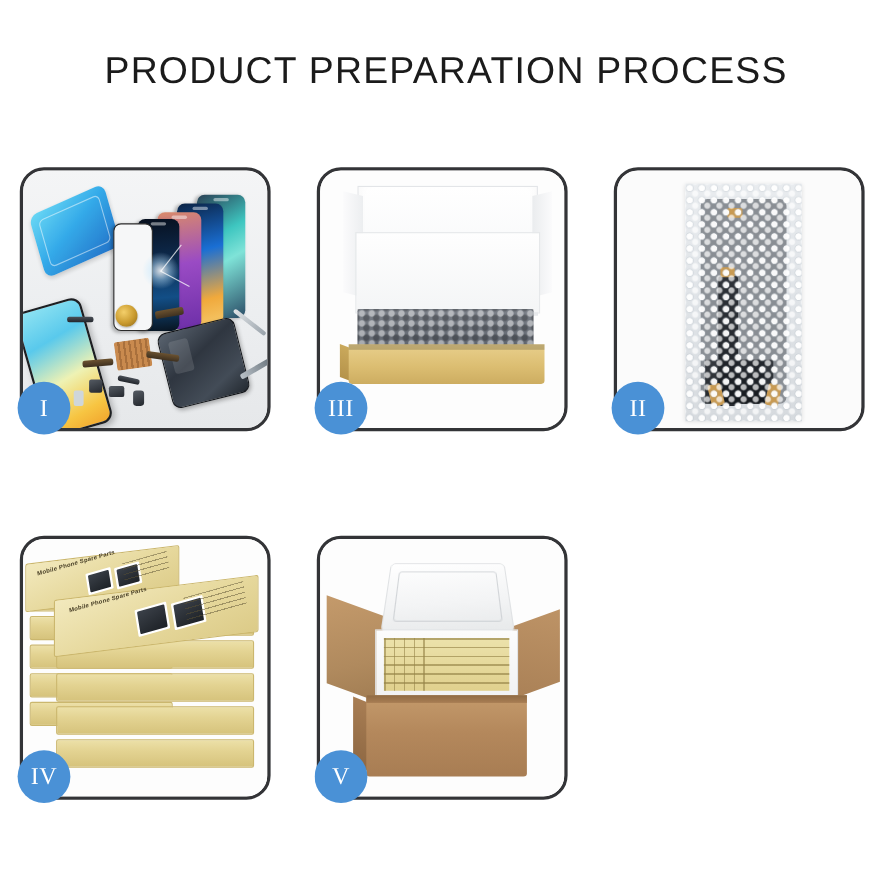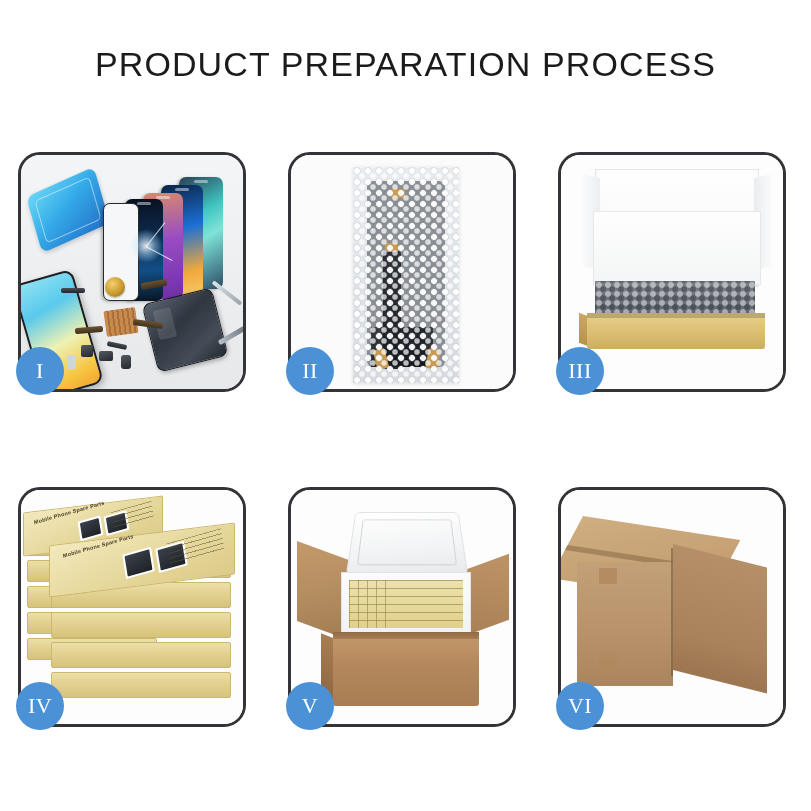--- a/index.html
+++ b/index.html
@@ -488,47 +488,47 @@
           <div class="tiny t4"></div>
           <div class="tweezer"></div>
           <div class="screwdriver"></div>
         </div>
       </div>
       <div class="step-badge">I</div>
     </div>
 
     <div class="panel">
       <div class="panel-photo">
+        <div class="scene-openbox">
+          <div class="ob-lid"></div>
+          <div class="ob-foam"></div>
+          <div class="ob-bubble"></div>
+          <div class="ob-tray-side"></div>
+          <div class="ob-tray"></div>
+        </div>
+      </div>
+      <div class="step-badge">III</div>
+    </div>
+
+    <div class="panel">
+      <div class="panel-photo">
         <div class="scene-bubble">
           <div class="bubble-bag">
             <div class="bag-screen"></div>
             <div class="bag-flexstrip"></div>
             <div class="bag-foot l"></div>
             <div class="bag-foot r"></div>
             <div class="gold-tab g1"></div>
             <div class="gold-tab g2"></div>
             <div class="gold-tab g3"></div>
             <div class="gold-tab g4"></div>
           </div>
         </div>
       </div>
       <div class="step-badge">II</div>
-    </div>
-
-    <div class="panel">
-      <div class="panel-photo">
-        <div class="scene-openbox">
-          <div class="ob-lid"></div>
-          <div class="ob-foam"></div>
-          <div class="ob-bubble"></div>
-          <div class="ob-tray-side"></div>
-          <div class="ob-tray"></div>
-        </div>
-      </div>
-      <div class="step-badge">III</div>
     </div>
 
     <div class="panel">
       <div class="panel-photo">
         <div class="scene-stack">
           <div class="sb L5"></div>
             <div class="sb L4"></div>
           <div class="sb L3"></div>
             <div class="sb L2"></div>
             <div class="sb L1"></div>
@@ -578,28 +578,15 @@
           <div class="ct-goldset">
               <i></i>
             </div>
           <div class="ct-side"></div>
           <div class="ct-front"></div>
         </div>
       </div>
       <div class="step-badge">V</div>
     </div>
 
-    <div class="panel">
-      <div class="panel-photo">
-        <div class="scene-sealed">
-          <div class="sc-top"></div>
-          <div class="sc-right"></div>
-          <div class="sc-left"></div>
-          <div class="sc-edge"></div>
-          <div class="sc-tape t1"></div>
-          <div class="sc-tape t2"></div>
-        </div>
-      </div>
-      <div class="step-badge">VI</div>
-    </div>
 
   </div>
 </div>
 
 </body></html>

